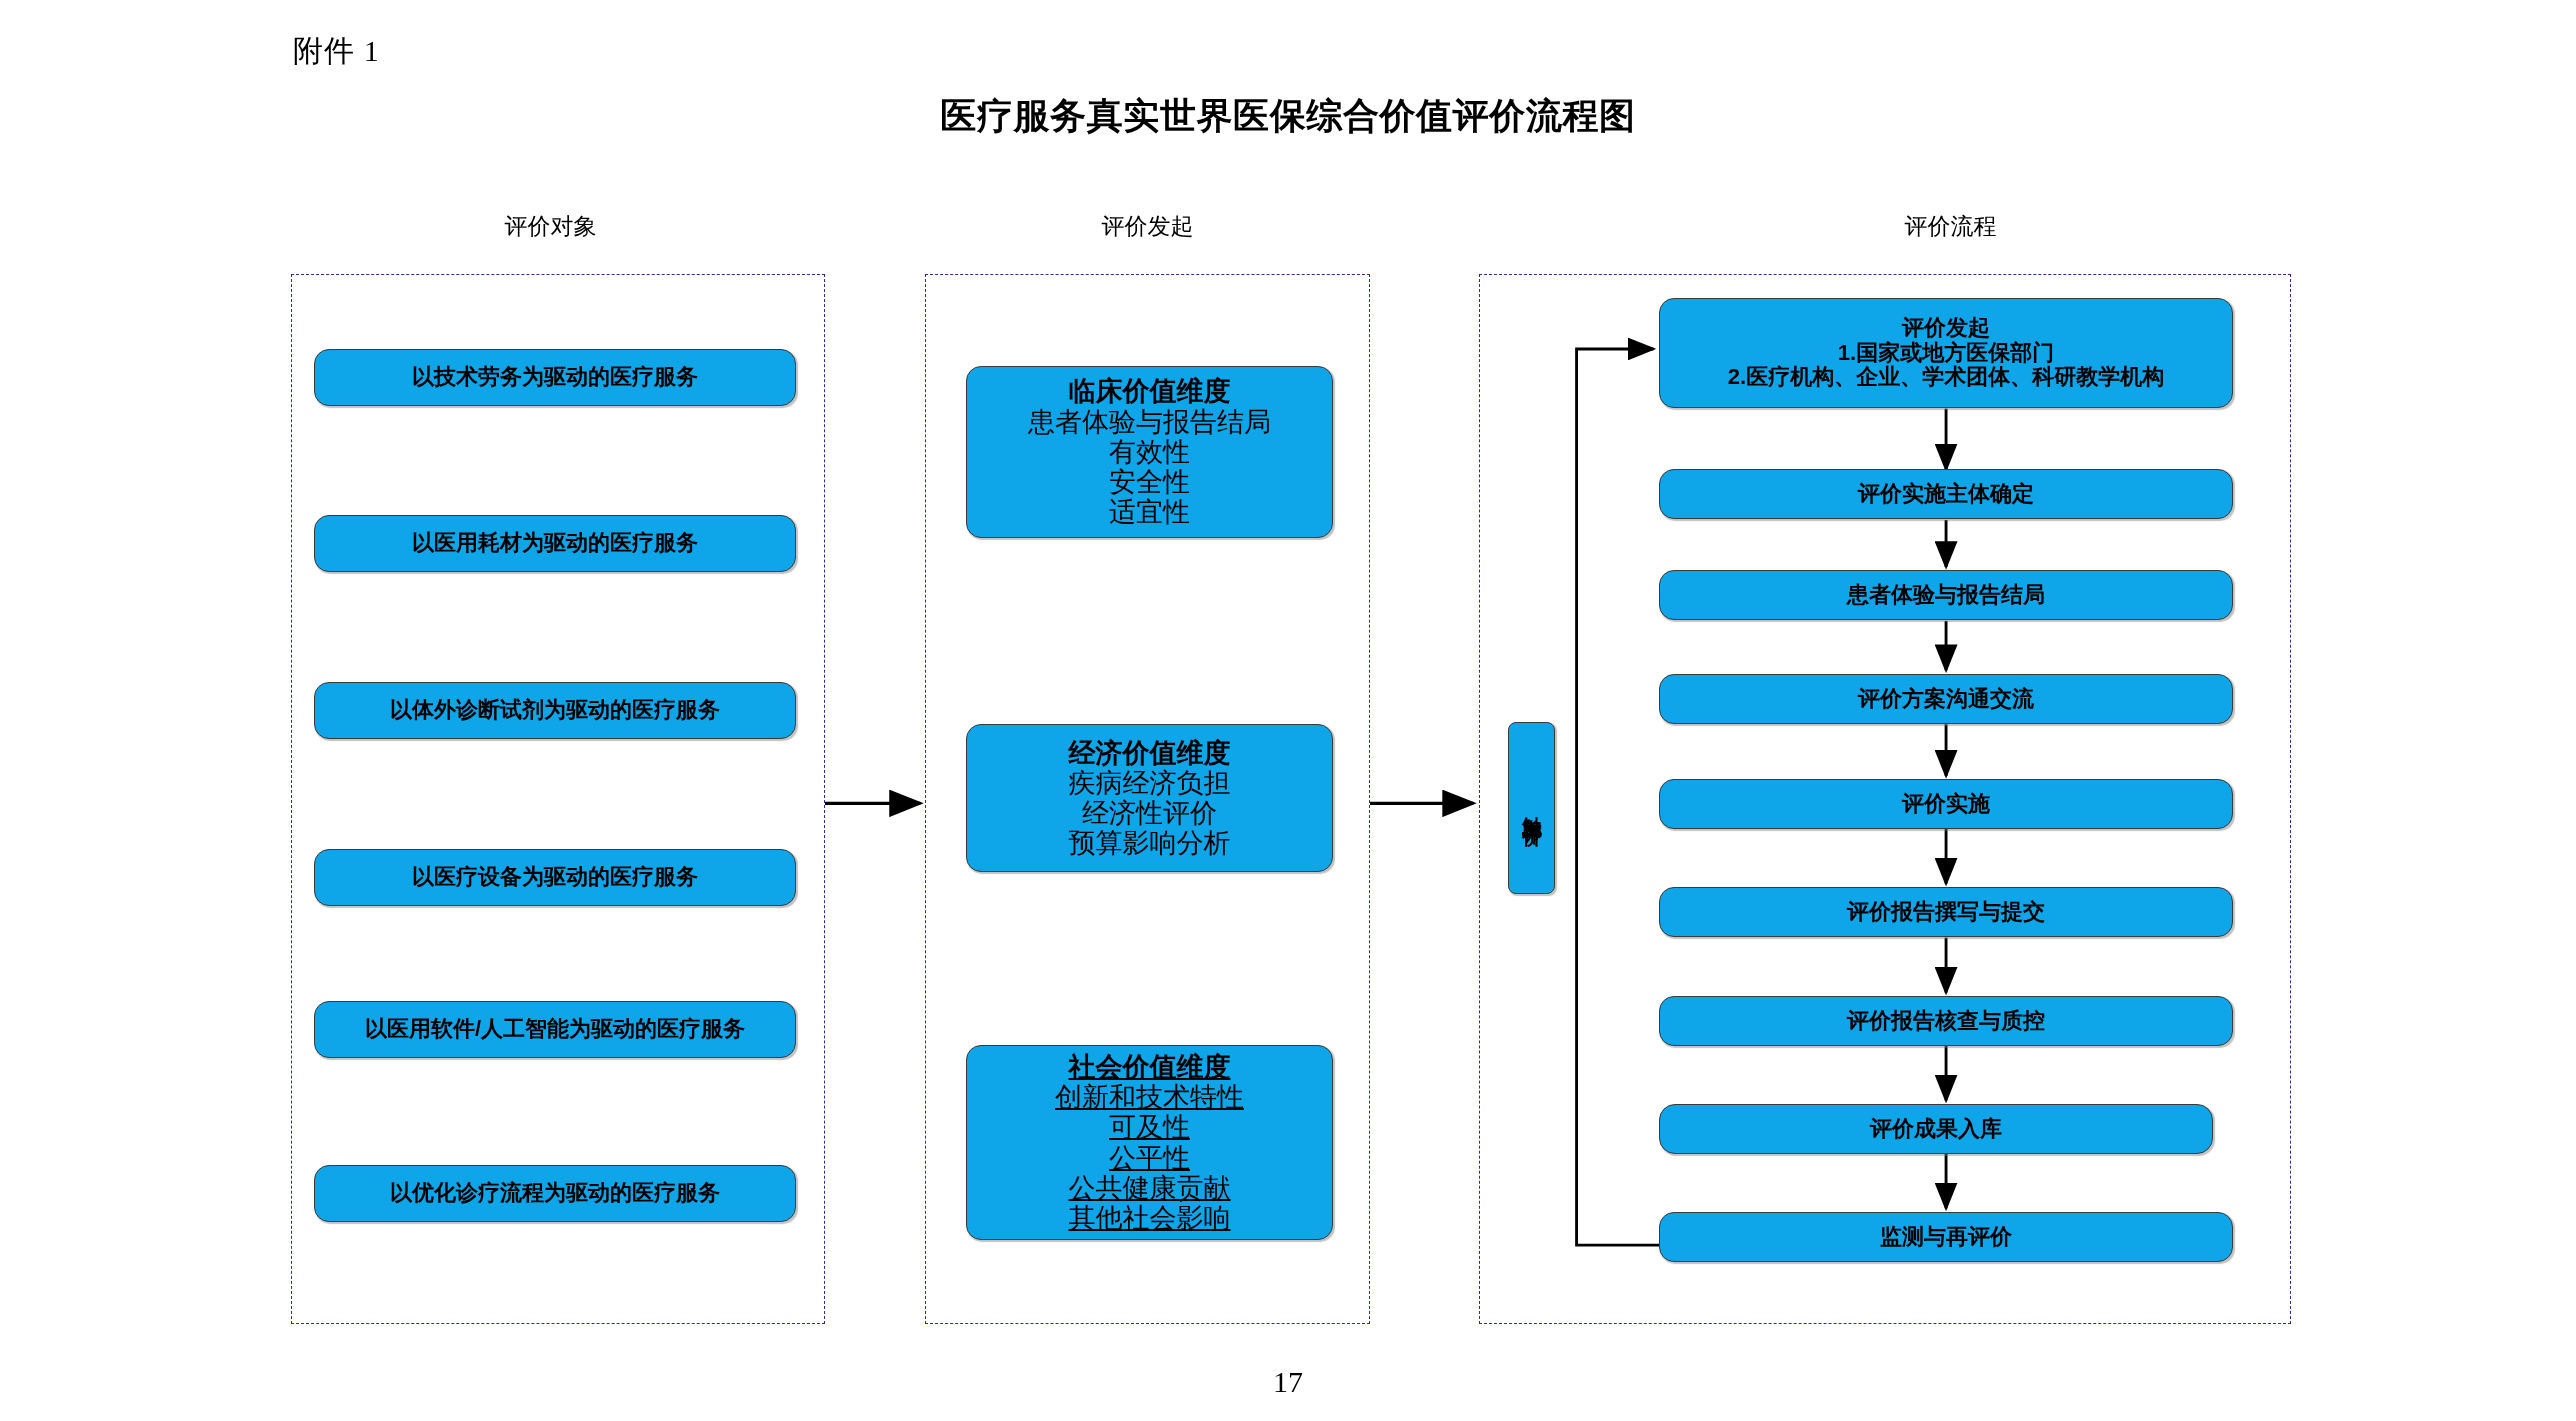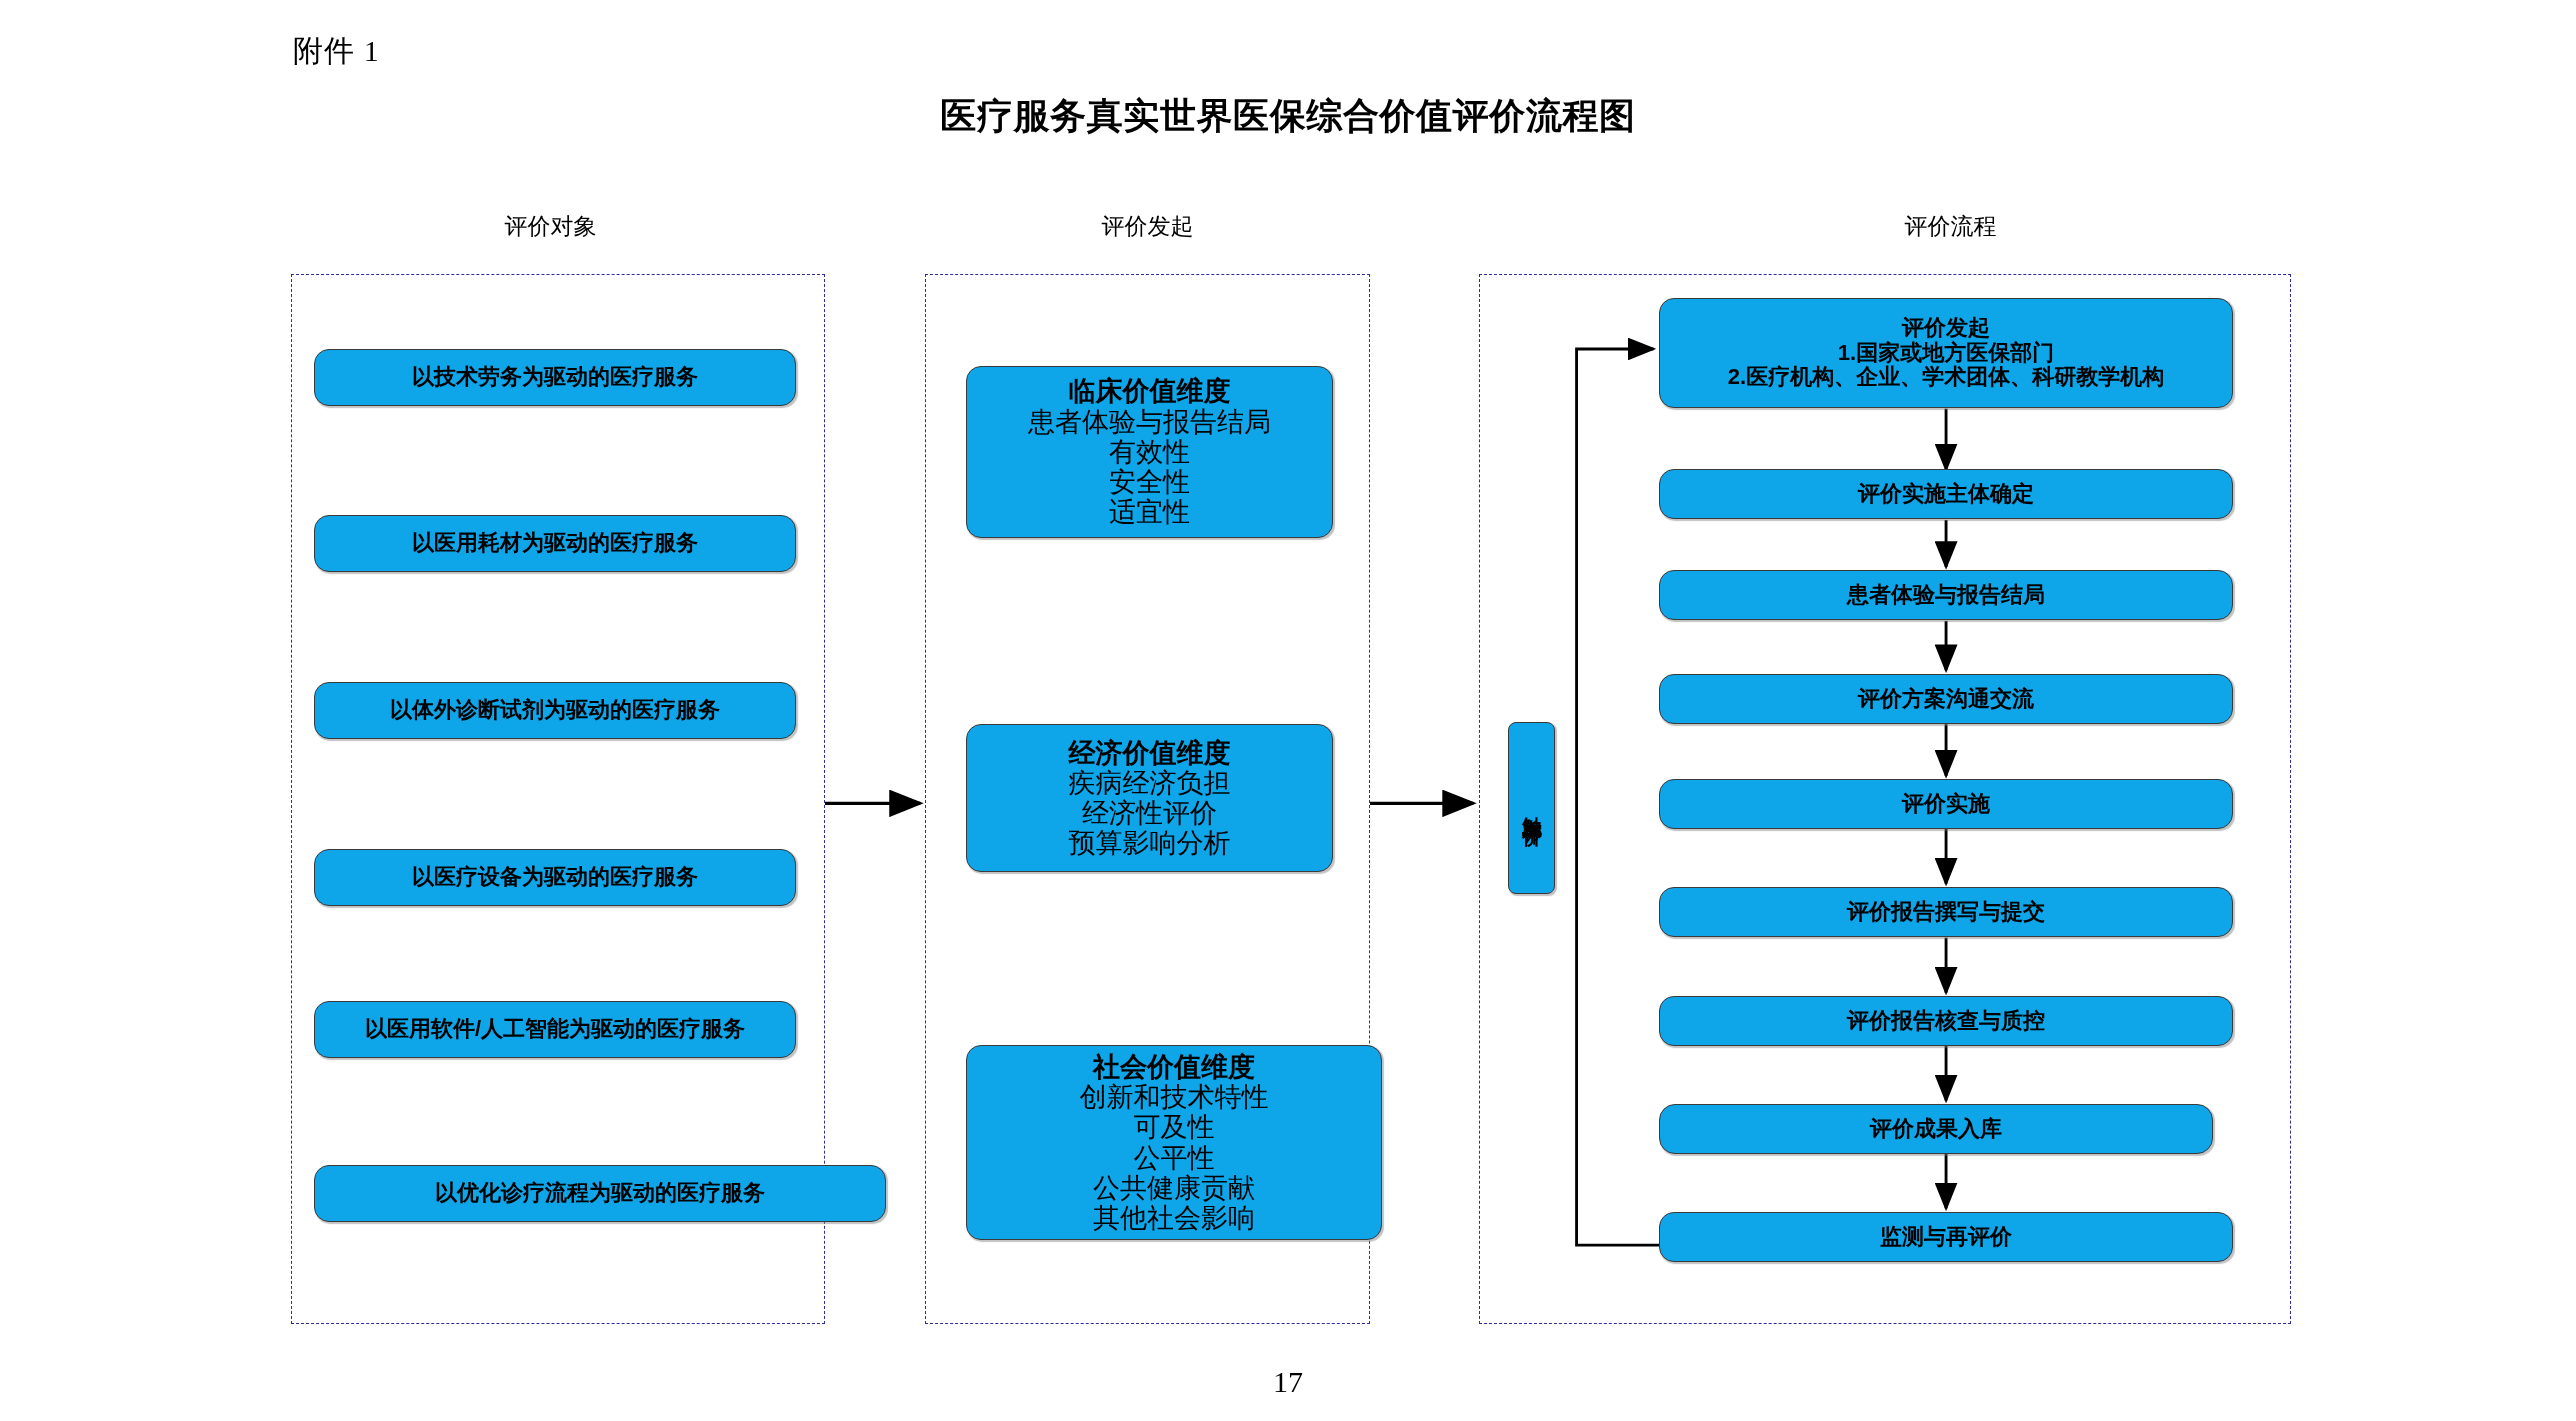--- a/index.html
+++ b/index.html
@@ -179,40 +179,40 @@
 </div>
 
 <div class="node obj" style="left:314px; top:849px; width:482px; height:57px;">
   <span class="line">以医疗设备为驱动的医疗服务</span>
 </div>
 
 <div class="node obj" style="left:314px; top:1001px; width:482px; height:57px;">
   <span class="line">以医用软件/人工智能为驱动的医疗服务</span>
 </div>
 
-<div class="node obj" style="left:314px; top:1165px; width:572px; height:57px;text-align:center;">
+<div class="node obj" style="left:314px; top:1165px; width:482px; height:57px;text-align:center;">
   <span class="line">以优化诊疗流程为驱动的医疗服务</span>
 </div>
 
 <div class="node dim" style="left:966px; top:366px; width:367px; height:172px;">
   <span class="line bold">临床价值维度</span>
   <span class="line">患者体验与报告结局</span>
   <span class="line">有效性</span>
   <span class="line">安全性</span>
   <span class="line">适宜性</span>
 </div>
 
 <div class="node dim" style="left:966px; top:724px; width:367px; height:148px;">
   <span class="line bold">经济价值维度</span>
   <span class="line">疾病经济负担</span>
   <span class="line">经济性评价</span>
   <span class="line">预算影响分析</span>
 </div>
 
-<div class="node dim" style="left:966px; top:1045px; width:416px; height:195px;">
+<div class="node dim" style="left:966px; top:1045px; width:367px; height:195px;text-decoration:underline;">
   <span class="line bold">社会价值维度</span>
   <span class="line">创新和技术特性</span>
   <span class="line">可及性</span>
   <span class="line">公平性</span>
   <span class="line">公共健康贡献</span>
   <span class="line">其他社会影响</span>
 </div>
 
 <div class="node vertical" style="left:1508px; top:722px; width:47px; height:172px;">
   <span class="line">触发再评价</span>

